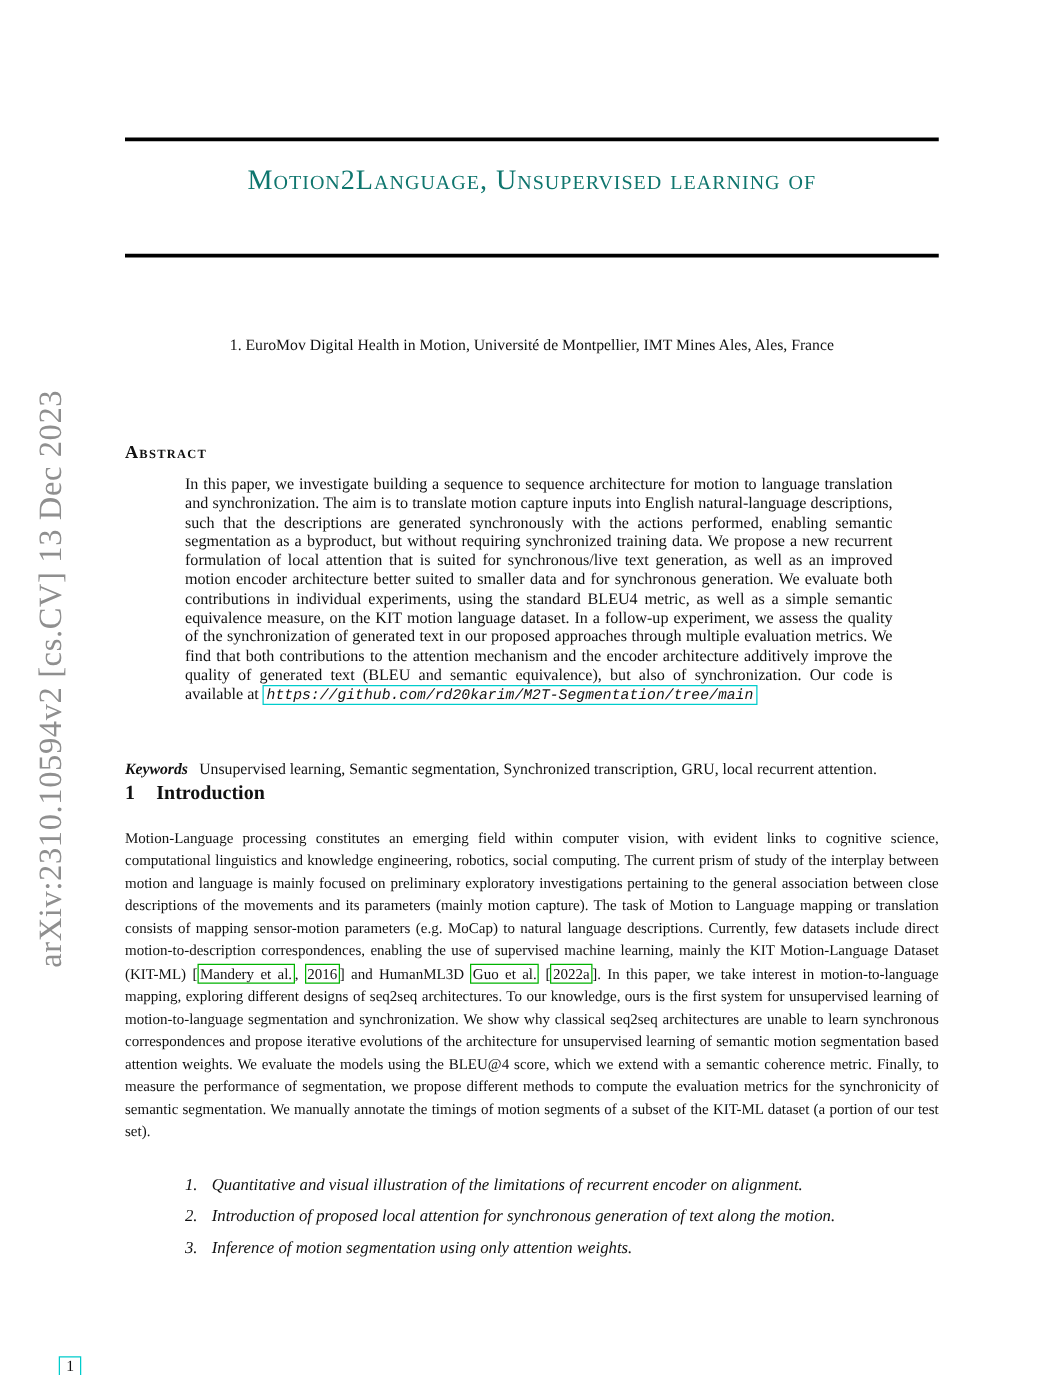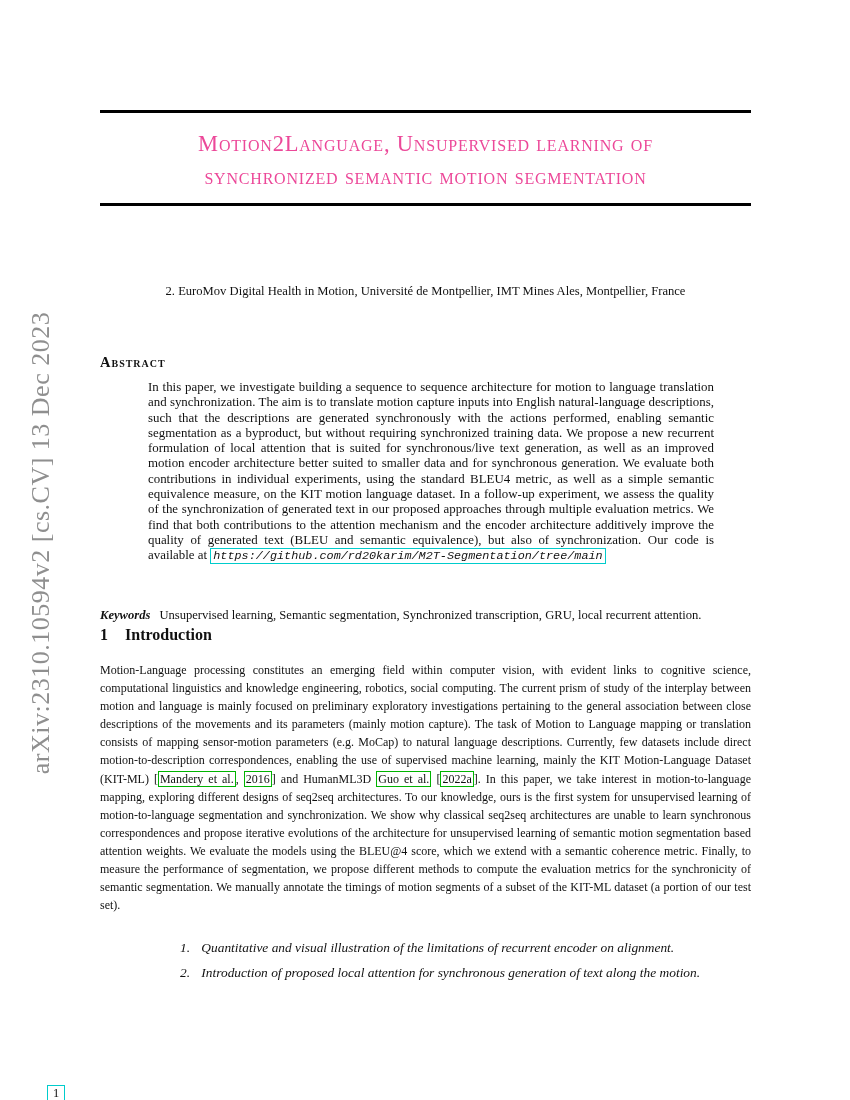--- a/index.html
+++ b/index.html
@@ -14,21 +14,21 @@
     transform:translate(-50%,-50%) rotate(-90deg);
     white-space:nowrap; font-size:26px; color:#8f8f8f; letter-spacing:0.5px;
   }
   
   .rule { position:absolute; left:100px; width:651px; height:3px; background:#000; }
   .rule-top { top:110px; }
   .rule-mid { top:203px; }
   .title {
     position:absolute; top:127px; left:100px; width:651px;
     text-align:center; font-variant:small-caps; font-size:22.5px;
-    line-height:33px; letter-spacing:0.8px; color:#ec4899;
+    line-height:33px; letter-spacing:0.8px; color:#0f766e;
   }
   
   .authors {
     position:absolute; top:251px; left:60px; width:731px;
     text-align:center; font-weight:bold; font-size:13.2px;
   }
   .authors sup { font-size:9px; }
   .affiliation {
     position:absolute; left:60px; width:731px; text-align:center; font-size:12.6px;
   }
@@ -69,61 +69,61 @@
   }
   
   .highlight-heading {
     position:absolute; top:906px; left:100px; width:651px;
     font-weight:bold; font-size:13.6px;
   }
   .contribution-list {
     position:absolute; top:940px; left:148px; width:600px;
     font-style:italic; font-size:13.4px;
   }
-  .contribution-item { margin-bottom:9px;margin-left:32px; }
+  .contribution-item { margin-bottom:9px; }
   .li-num { display:inline-block; min-width:18px; }
   
   .page-badge {
     position:absolute; top:1085px; left:47px;
     border:1.5px solid var(--teal); padding:0 5px 2px 5px;
     font-size:12.5px; cursor:pointer;
   }
 </style>
 </head>
 <body>
 
 <div class="page">
 
   <div class="watermark">arXiv:2310.10594v2  [cs.CV]  13 Dec 2023</div>
 
   <div class="rule rule-top"></div>
   <div class="title">
     <div>Motion2Language, Unsupervised learning of</div>
-    <div>synchronized semantic motion segmentation</div>
   </div>
   <div class="rule rule-mid"></div>
 
-  <div class="affiliation aff-2">2. EuroMov Digital Health in Motion, Université de Montpellier, IMT Mines Ales, Montpellier, France</div>
+  <div class="affiliation aff-1">1. EuroMov Digital Health in Motion, Université de Montpellier, IMT Mines Ales, Ales, France</div>
 
   <div class="abstract-heading">Abstract</div>
   <div class="abstract-body">
     <span>In this paper, we investigate building a sequence to sequence architecture for motion to language translation and synchronization. The aim is to translate motion capture inputs into English natural-language descriptions, such that the descriptions are generated synchronously with the actions performed, enabling semantic segmentation as a byproduct, but without requiring synchronized training data. We propose a new recurrent formulation of local attention that is suited for synchronous/live text generation, as well as an improved motion encoder architecture better suited to smaller data and for synchronous generation. We evaluate both contributions in individual experiments, using the standard BLEU4 metric, as well as a simple semantic equivalence measure, on the KIT motion language dataset. In a follow-up experiment, we assess the quality of the synchronization of generated text in our proposed approaches through multiple evaluation metrics. We find that both contributions to the attention mechanism and the encoder architecture additively improve the quality of generated text (BLEU and semantic equivalence), but also of synchronization. Our code is available at</span>
     <span class="code-link">https://github.com/rd20karim/M2T-Segmentation/tree/main</span>
   </div>
 
   <div class="keywords">
     <span class="kw-label">Keywords</span><span>Unsupervised learning, Semantic segmentation, Synchronized transcription, GRU, local recurrent attention.</span>
   </div>
 
   <div class="section-heading">
     <span class="sec-num">1</span><span>Introduction</span>
   </div>
 
   <div class="intro-para">Motion-Language processing constitutes an emerging field within computer vision, with evident links to cognitive science, computational linguistics and knowledge engineering, robotics, social computing. The current prism of study of the interplay between motion and language is mainly focused on preliminary exploratory investigations pertaining to the general association between close descriptions of the movements and its parameters (mainly motion capture). The task of Motion to Language mapping or translation consists of mapping sensor-motion parameters (e.g. MoCap) to natural language descriptions. Currently, few datasets include direct motion-to-description correspondences, enabling the use of supervised machine learning, mainly the KIT Motion-Language Dataset (KIT-ML) [<span class="cite">Mandery et al.</span>, <span class="cite">2016</span>] and HumanML3D <span class="cite">Guo et al.</span> [<span class="cite">2022a</span>]. In this paper, we take interest in motion-to-language mapping, exploring different designs of seq2seq architectures. To our knowledge, ours is the first system for unsupervised learning of motion-to-language segmentation and synchronization. We show why classical seq2seq architectures are unable to learn synchronous correspondences and propose iterative evolutions of the architecture for unsupervised learning of semantic motion segmentation based attention weights. We evaluate the models using the BLEU@4 score, which we extend with a semantic coherence metric. Finally, to measure the performance of segmentation, we propose different methods to compute the evaluation metrics for the synchronicity of semantic segmentation. We manually annotate the timings of motion segments of a subset of the KIT-ML dataset (a portion of our test set).</div>
 
   <div class="contribution-list">
       <div class="contribution-item"><span class="li-num">1.</span><span> Quantitative and visual illustration of the limitations of recurrent encoder on alignment.</span></div>
       <div class="contribution-item"><span class="li-num">2.</span><span> Introduction of proposed local attention for synchronous generation of text along the motion.</span></div>
+      <div class="contribution-item"><span class="li-num">3.</span><span> Inference of motion segmentation using only attention weights.</span></div>
     </div>
 
   <div class="page-badge">1</div>
 
 </div>
 
 </body></html>

